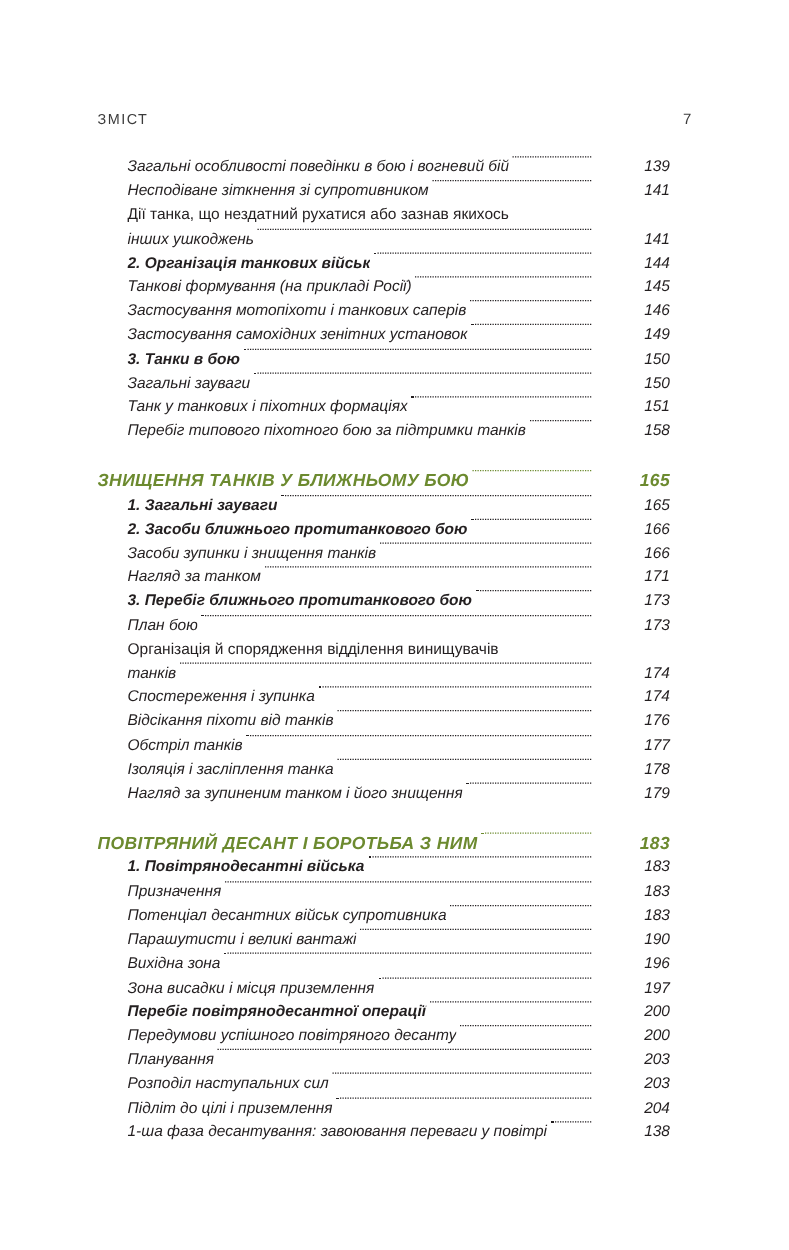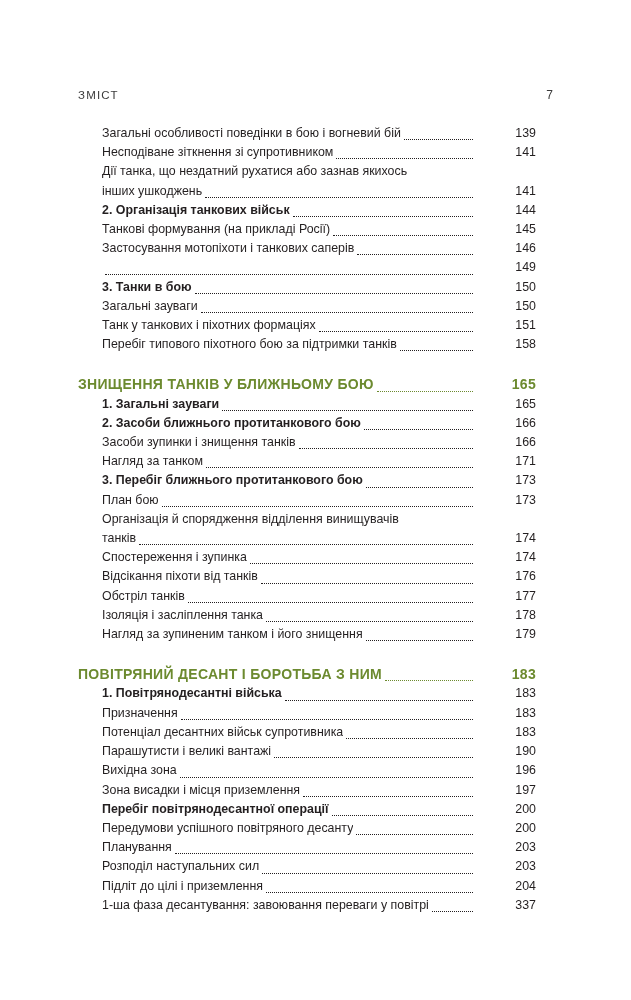--- a/index.html
+++ b/index.html
@@ -40,25 +40,26 @@
     color: #3b3b3b;
   }
   .content {
     position: absolute;
     top: 124px;
     left: 78px;
     width: 458px;
   }
   .toc-entry {
     display: flex;
-    align-items: flex-end;
+    align-items: flex-start;
     font-size: 12.4px;
     line-height: 19.2px;
     color: #231f20;
     white-space: nowrap;
+    font-style: italic;
   }
   .toc-entry .label {
     flex: 0 1 auto;
     overflow: hidden;
     text-overflow: clip;
   }
   .toc-entry .dots {
     flex: 1 1 auto;
     margin: 0 3px 3px 3px;
     border-bottom: 1.4px dotted #231f20;
@@ -138,20 +139,21 @@
         <span class="label">Танкові формування (на прикладі Росії)</span>
         <span class="dots"></span>
         <span class="pg">145</span>
       </div>
       <div class="toc-entry lvl1">
         <span class="label">Застосування мотопіхоти і танкових саперів</span>
         <span class="dots"></span>
         <span class="pg">146</span>
       </div>
       <div class="toc-entry lvl1">
+        <span class="label">Застосування самохідних зенітних установок</span>
         <span class="dots"></span>
         <span class="pg">149</span>
       </div>
       <div class="toc-entry lvl1 bold">
         <span class="label">3. Танки в бою</span>
         <span class="dots"></span>
         <span class="pg">150</span>
       </div>
       <div class="toc-entry lvl1">
         <span class="label">Загальні зауваги</span>
@@ -294,17 +296,17 @@
         <span class="pg">203</span>
       </div>
       <div class="toc-entry lvl1">
         <span class="label">Підліт до цілі і приземлення</span>
         <span class="dots"></span>
         <span class="pg">204</span>
       </div>
       <div class="toc-entry lvl1">
         <span class="label">1-ша фаза десантування: завоювання переваги у повітрі</span>
         <span class="dots"></span>
-        <span class="pg">337</span>
+        <span class="pg">138</span>
       </div>
     </div>
 
 </div>
 
 </body></html>

